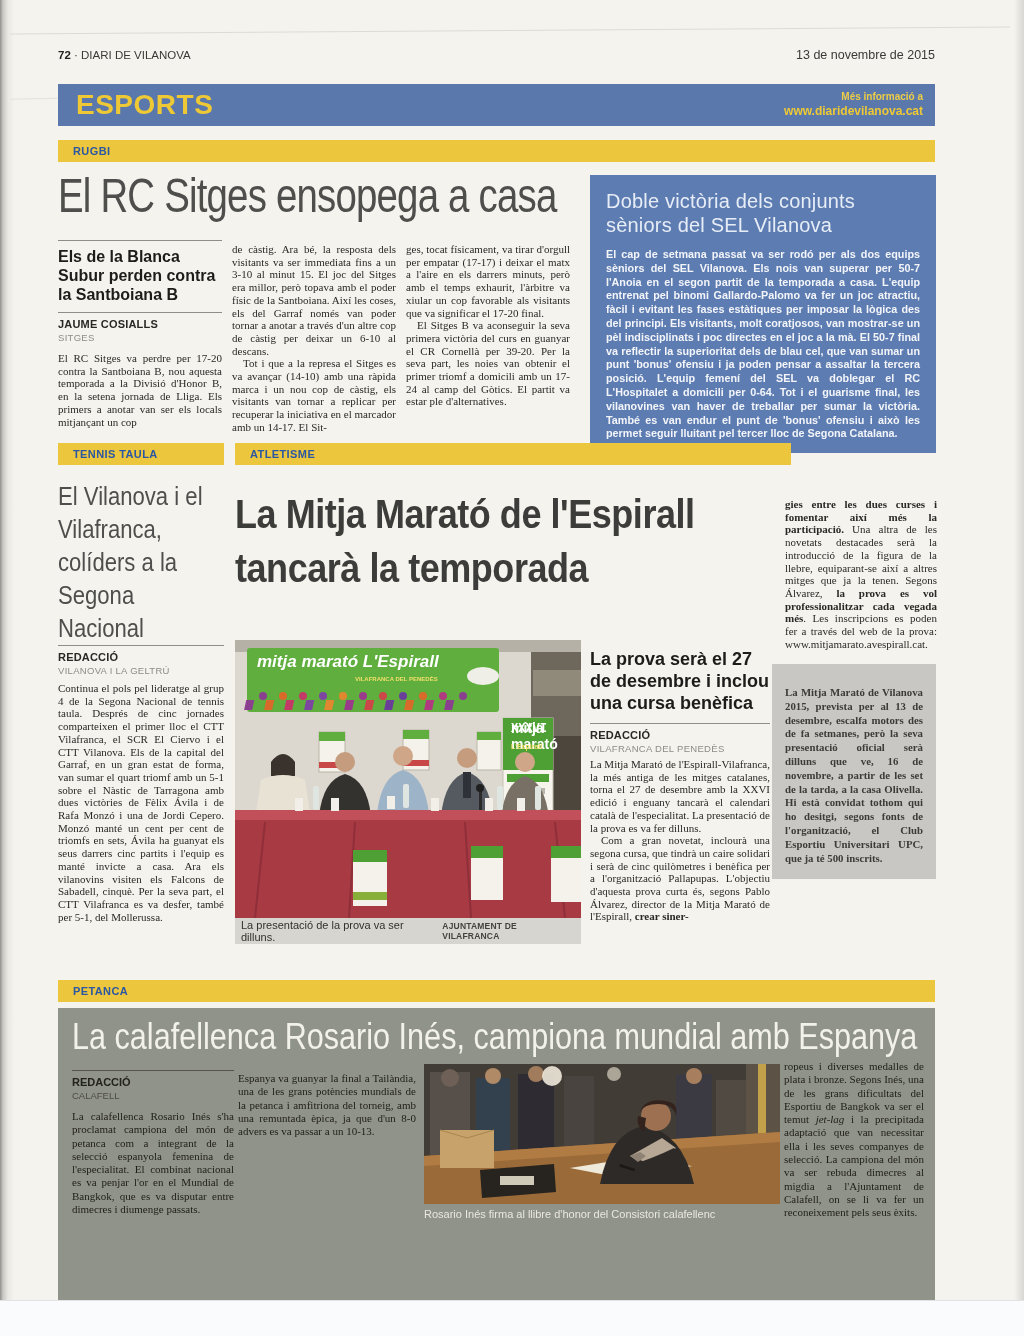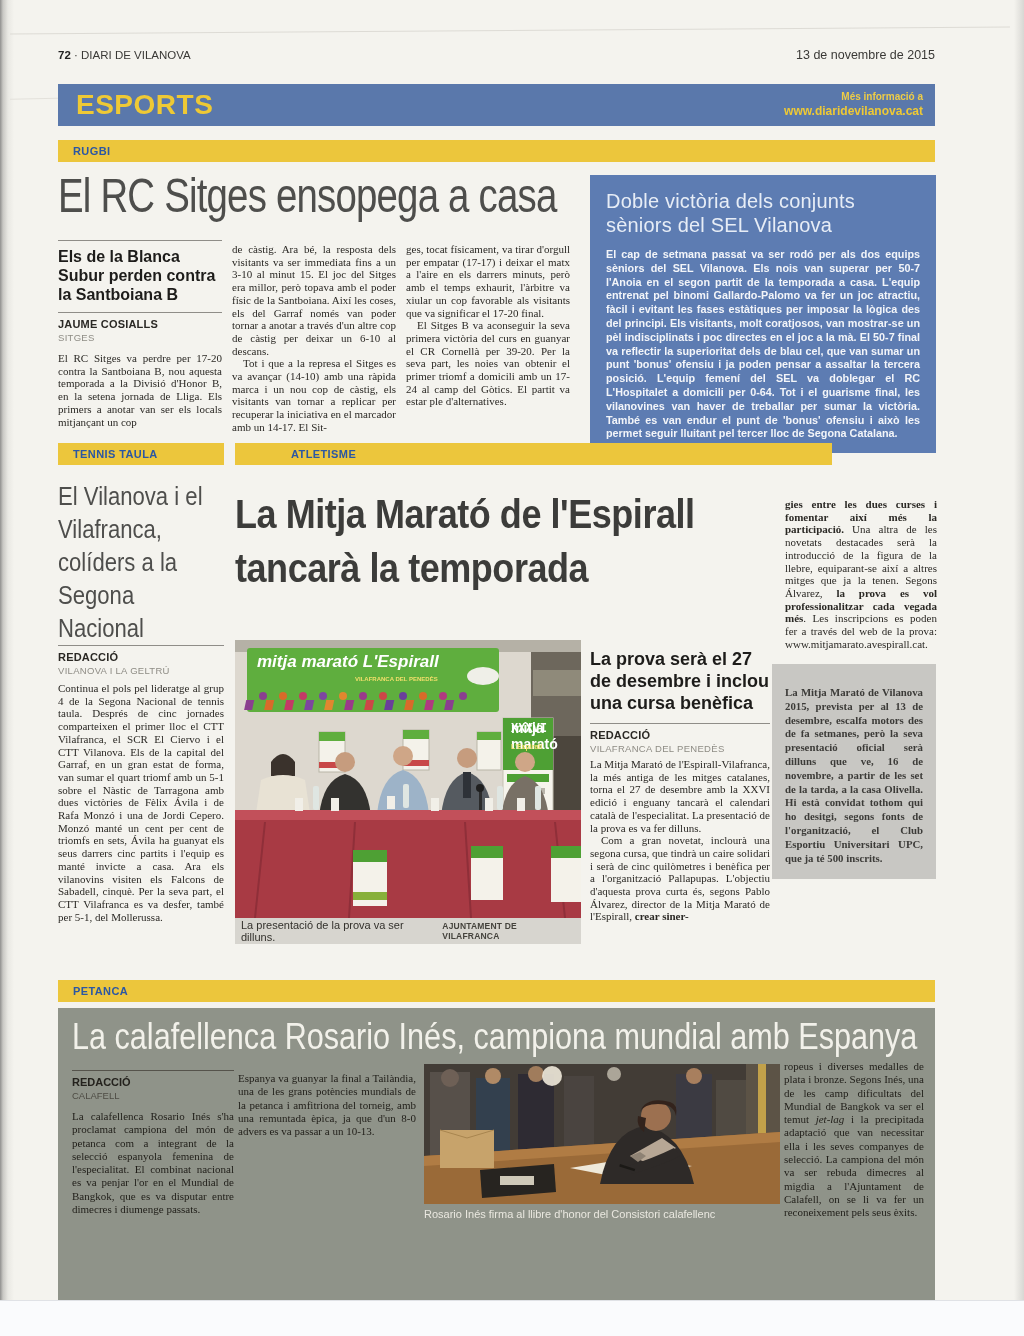--- a/index.html
+++ b/index.html
@@ -157,21 +157,21 @@
 </div>
 
 <div class="sel-box">
   <div class="sel-heading">Doble victòria dels conjunts sèniors del SEL Vilanova</div>
   <div class="sel-body">El cap de setmana passat va ser rodó per als dos equips sèniors del SEL Vilanova. Els nois van superar per 50-7 l'Anoia en el segon partit de la temporada a casa. L'equip entrenat pel binomi Gallardo-Palomo va fer un joc atractiu, fàcil i evitant les fases estàtiques per imposar la lògica des del principi. Els visitants, molt coratjosos, van mostrar-se un pèl indisciplinats i poc directes en el joc a la mà. El 50-7 final va reflectir la superioritat dels de blau cel, que van sumar un punt 'bonus' ofensiu i ja poden pensar a assaltar la tercera posició. L'equip femení del SEL va doblegar el RC L'Hospitalet a domicili per 0-64. Tot i el guarisme final, les vilanovines van haver de treballar per sumar la victòria. També es van endur el punt de 'bonus' ofensiu i això les permet seguir lluitant pel tercer lloc de Segona Catalana.</div>
 </div>
 
 <div class="section-bar" style="left:58px;top:443px;width:166px;">
   <span class="section-label">TENNIS TAULA</span>
 </div>
-<div class="section-bar" style="left:235px;top:443px;width:556px;padding-left:41px;">
+<div class="section-bar" style="left:235px;top:443px;width:556px;">
   <span class="section-label">ATLETISME</span>
 </div>
 
 <div class="tennis-headline">
   <span class="inner">El Vilanova i el Vilafranca, colíders a la Segona Nacional</span>
 </div>
 <div class="tennis-article">
   <div class="rule"></div>
   <div style="margin-top:5px;">
     <div class="byline-author">REDACCIÓ</div>
@@ -387,17 +387,17 @@
       <path d="M216 48 q6 -16 30 -10 q8 2 6 14 q-2 -12 -18 -12 q-14 0 -18 8z" fill="#33231c"></path>
       <path d="M214 52 q-2 10 6 16 l2 -14z" fill="#33231c"></path>
 
       <path d="M250 84 q-20 10 -46 18 l4 8 q28 -8 48 -18z" fill="#2e2a28"></path>
       <rect x="196" y="100" width="16" height="2.5" fill="#1b1916" transform="rotate(18 196 100)"></rect>
     </svg>
   </div>
   <div class="pet-caption">Rosario Inés firma al llibre d'honor del Consistori calafellenc</div>
 
   <div class="pet-col pet-body" style="left:726px;top:52px;width:140px;">
-    <p><span>ropeus i diverses medalles de plata i bronze. Segons Inés, una de les camp dificultats del Mundial de Bangkok va ser el temut </span><i>jet-lag</i><span> i la precipitada adaptació que van necessitar ella i les seves companyes de selecció. La campiona del món va ser rebuda dimecres al migdia a l'Ajuntament de Calafell, on se li va fer un reconeixement pels seus èxits.</span></p>
+    <p><span>ropeus i diverses medalles de plata i bronze. Segons Inés, una de les grans dificultats del Esportiu de Bangkok va ser el temut </span><i>jet-lag</i><span> i la precipitada adaptació que van necessitar ella i les seves companyes de selecció. La campiona del món va ser rebuda dimecres al migdia a l'Ajuntament de Calafell, on se li va fer un reconeixement pels seus èxits.</span></p>
   </div>
 </div>
 
 <div class="scan-bottom"></div>
 
 </body></html>

